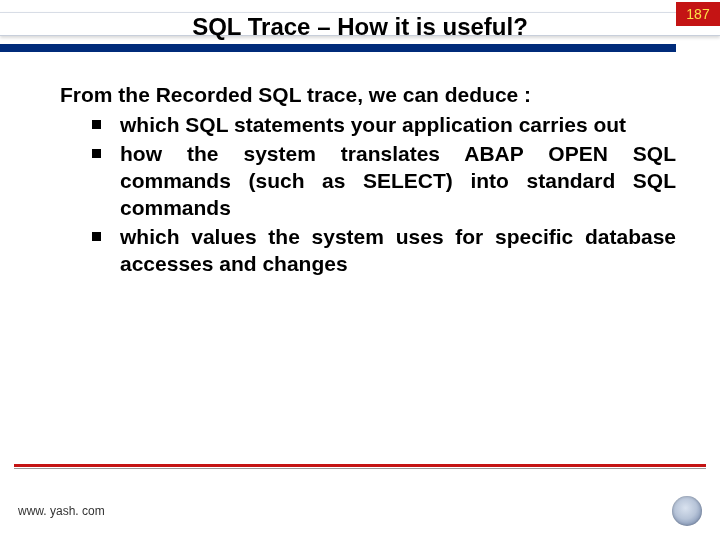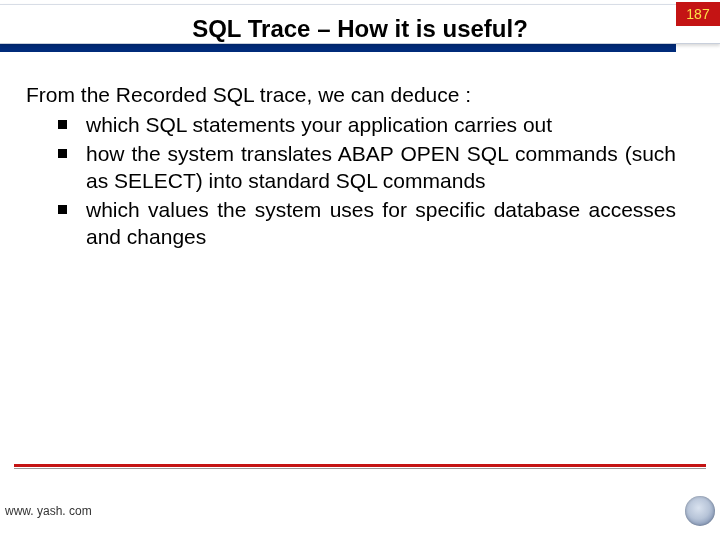--- a/index.html
+++ b/index.html
@@ -12,28 +12,28 @@
     overflow: hidden;
   }
   .header-bar {
     height: 48px;
     position: relative;
     display: flex;
     align-items: center;
   }
   .title-band {
     flex: 1;
-    height: 40px;
+    height: 24px;
     margin: 4px 0 4px 0;
     background: #ffffff;
     border-top: 1px solid #d8dde6;
     border-bottom: 1px solid #c8cfdb;
     box-shadow: 0 2px 3px rgba(0,0,0,0.15);
     display: flex;
-    align-items: flex-end;
+    align-items: flex-start;
     justify-content: center;
   }
   .title-text {
     font-size: 24px;
     font-weight: bold;
     color: #000000;
   }
   .page-badge {
     width: 44px;
     height: 24px;
@@ -47,21 +47,22 @@
     top: 2px;
     right: 0;
   }
   .blue-strip {
     height: 8px;
     background: #002b7a;
     margin-right: 44px;
     margin-top: -4px;
   }
   .content {
-    padding: 30px 44px 0 26px;
+    padding: 30px 44px 0 60px;
+    font-weight: bold;
   }
   .intro {
     font-size: 21px;
     color: #000;
     margin-bottom: 4px;
     line-height: 1.25;
   }
   .bullet-list {
     list-style: none;
     padding-left: 32px;
@@ -97,21 +98,21 @@
   }
   .footer-rule-grey {
     height: 1px;
     background: #999999;
     margin: 0 14px 6px 14px;
   }
   .footer-row {
     display: flex;
     align-items: center;
     justify-content: space-between;
-    padding: 0 5px;
+    padding: 0 18px;
     margin-top: 27px;
   }
   .footer-url {
     font-size: 12px;
     color: #333;
   }
   .logo {
     width: 30px;
     height: 30px;
     border-radius: 50%;

